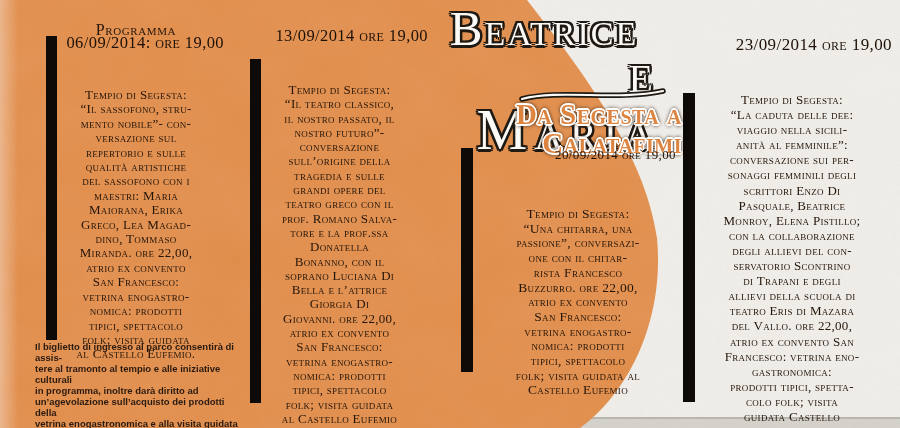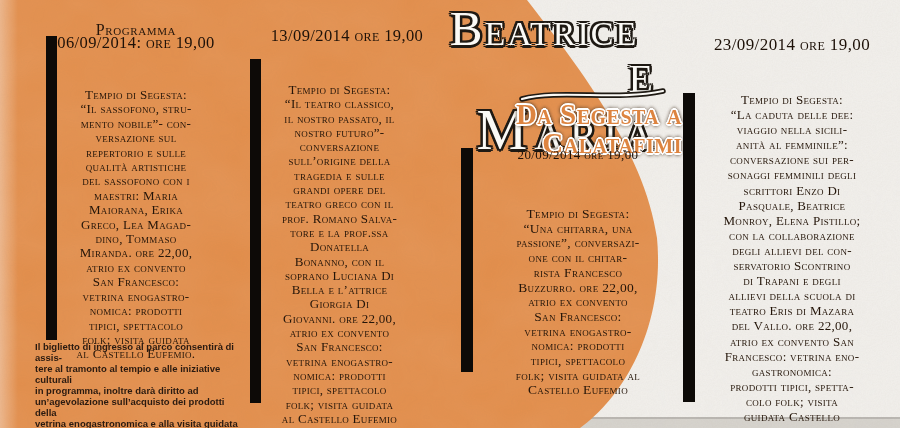--- a/index.html
+++ b/index.html
@@ -9,21 +9,21 @@
     font-family:"Liberation Serif","DejaVu Serif",serif;
     color:#25160b;
   }
   .bg{position:absolute;left:0;top:0;z-index:1;}
   .content{position:absolute;left:0;top:0;width:900px;height:428px;z-index:5;}
   .program-label{
     position:absolute;left:60px;top:21px;width:152px;
     font-variant:small-caps;font-size:16px;letter-spacing:.6px;text-align:center;
   }
   .event-date{
-    position:absolute;font-variant:small-caps;text-align:center;letter-spacing:.4px;
+    position:absolute;font-variant:small-caps;text-align:right;letter-spacing:.4px;
     color:#1d1108;
   }
   .date-1{left:48px;top:33px;width:176px;font-size:16.5px;}
   .date-2{left:266px;top:26px;width:162px;font-size:16.5px;}
   .date-3{left:480px;top:147px;width:196px;font-size:13px;}
   .date-4{left:692px;top:35px;width:200px;font-size:17px;}
 
   .vbar{position:absolute;background:#0d0a07;}
   .bar-1{left:46px;top:36px;width:11px;height:304px;}
   .bar-2{left:250px;top:59px;width:11px;height:344px;}

